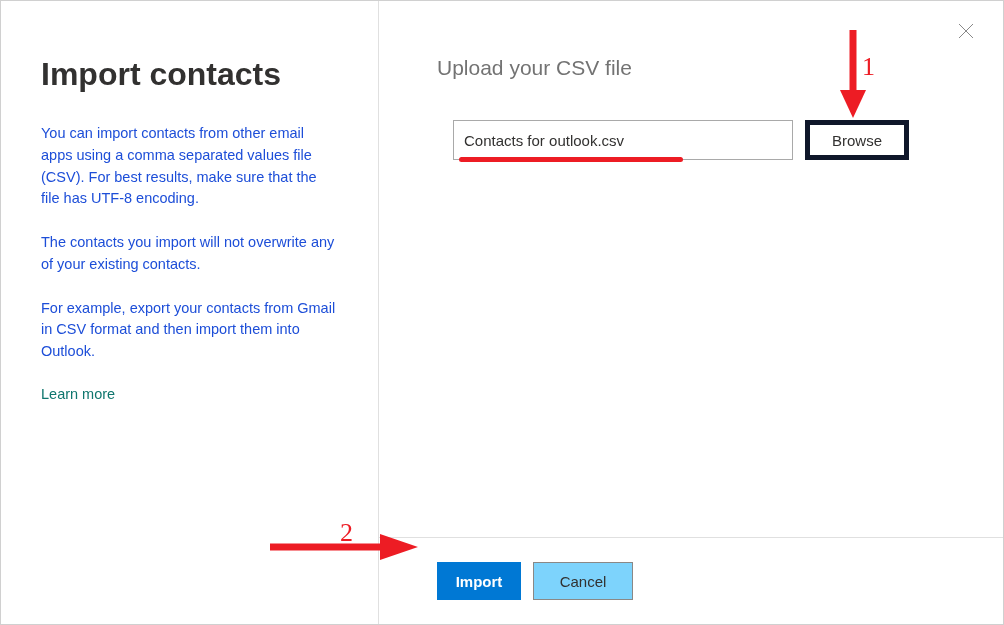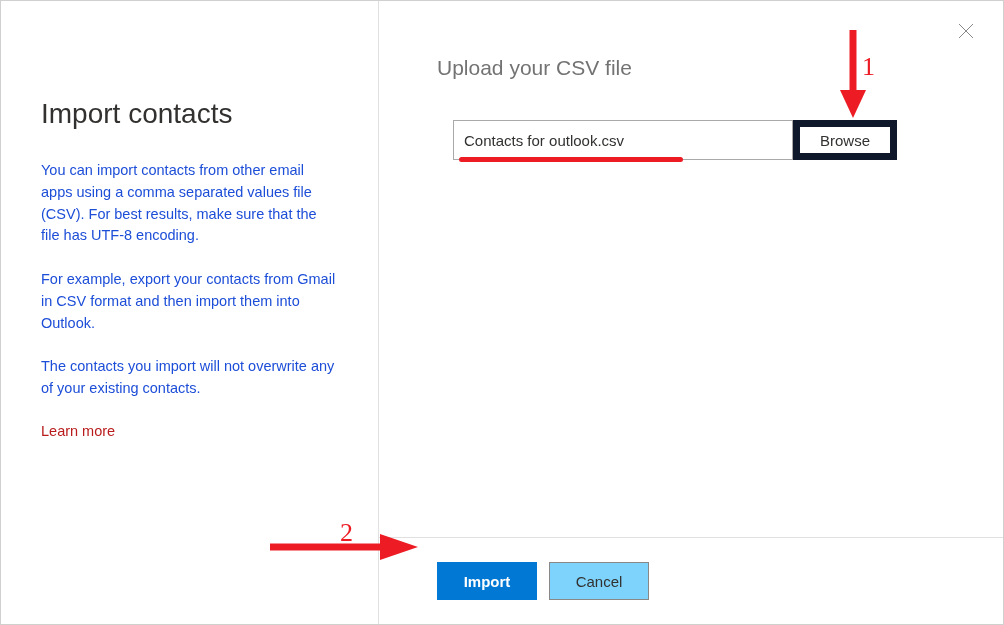--- a/index.html
+++ b/index.html
@@ -48,47 +48,46 @@
       justify-content: center;
       color: #666;
     }
     .close-btn svg {
       width: 16px;
       height: 16px;
       stroke: #888;
       stroke-width: 1;
     }
     h1 {
-      font-size: 28px;
-      font-weight: 400;
+      font-size: 32px;
+      font-weight: 700;
       color: #323130;
       margin-bottom: 30px;
-      margin-top: 42px;
     }
     .description {
       font-size: 14.5px;
       color: #1d4ed8;
       line-height: 1.5;
       margin-bottom: 22px;
     }
     .learn-more {
-      color: #b91c1c;
+      color: #0f766e;
       font-size: 14.5px;
       text-decoration: none;
       cursor: pointer;
     }
     .upload-label {
       font-size: 21px;
       color: #737373;
       font-weight: 350;
       margin-bottom: 40px;
     }
     .file-row {
       display: flex;
-      gap: 0;
+      gap: 12px;
       align-items: flex-start;
       padding-left: 16px;
     }
     .file-input {
       width: 340px;
       height: 40px;
       border: 1px solid #a9a9a9;
       padding: 0 10px;
       font-size: 15px;
       color: #323130;
@@ -104,35 +103,35 @@
       bottom: -2px;
       left: 6px;
       width: 224px;
       height: 5px;
       background: #ed1c24;
       border-radius: 3px;
     }
     .browse-btn {
       width: 104px;
       height: 40px;
-      border: 7px solid #0f172a;
+      border: 5px solid #0f172a;
       background: #ffffff;
       font-size: 15px;
       color: #323130;
       cursor: pointer;
       font-family: inherit;
     }
     .footer {
       border-top: 1px solid #e0e0e0;
       padding: 24px 0 24px 58px;
       display: flex;
       gap: 12px;
     }
     .import-btn {
-      width: 100px;
+      width: 84px;
       height: 38px;
       background: #0078d4;
       color: #ffffff;
       border: none;
       font-size: 15px;
       font-weight: 600;
       cursor: pointer;
       font-family: inherit;
     }
     .cancel-btn {
@@ -175,22 +174,22 @@
       left: 340px;
     }
   </style>
 </head>
 <body>
 
 <div class="container">
   <div class="left-panel">
     <h1>Import contacts</h1>
     <p class="description">You can import contacts from other email apps using a comma separated values file (CSV). For best results, make sure that the file has UTF-8 encoding.</p>
+    <p class="description">The contacts you import will not overwrite any of your existing contacts.</p>
     <p class="description">For example, export your contacts from Gmail in CSV format and then import them into Outlook.</p>
-    <p class="description">The contacts you import will not overwrite any of your existing contacts.</p>
     <a class="learn-more">Learn more</a>
   </div>
 
   <div class="right-panel">
     <div class="close-btn">
       <svg viewBox="0 0 16 16" fill="none">
         <line x1="1" y1="1" x2="15" y2="15"></line>
         <line x1="15" y1="1" x2="1" y2="15"></line>
       </svg>
     </div>

